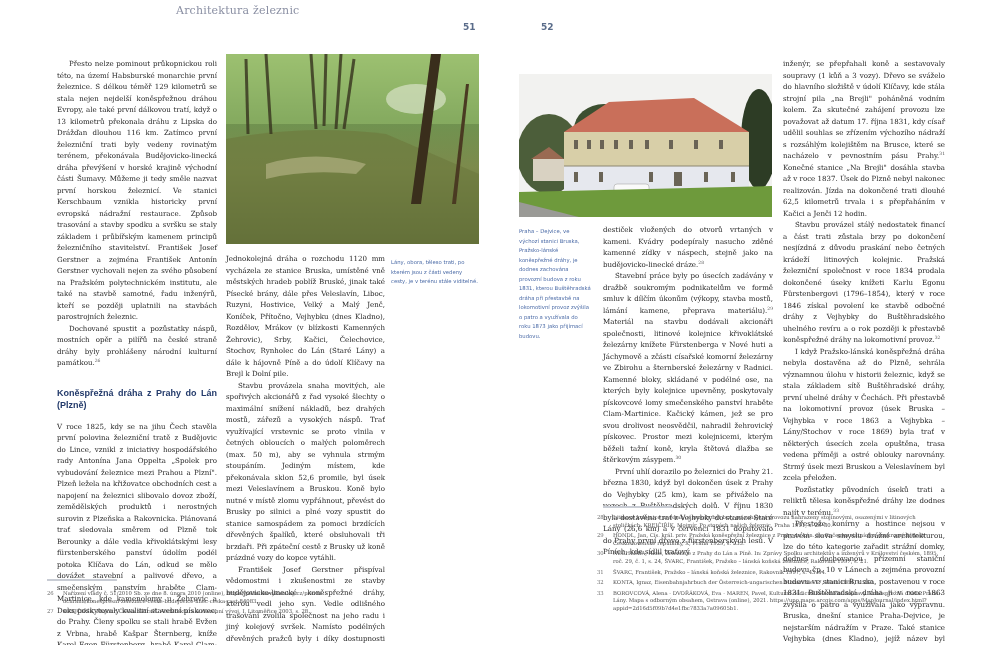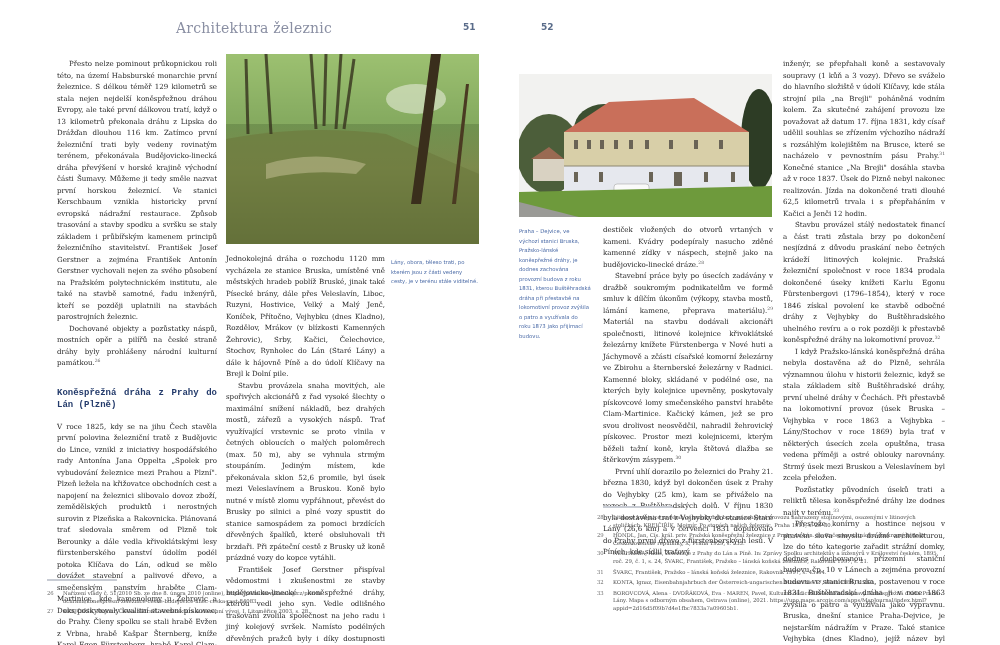--- a/index.html
+++ b/index.html
@@ -1,44 +1,44 @@
 <!DOCTYPE html>
 <html><head>
 <meta charset="utf-8">
 <style>
   html,body{margin:0;padding:0;background:#fff;}
   body{width:1000px;height:645px;position:relative;overflow:hidden;font-family:"DejaVu Serif",serif;color:#2a2a2a;}
   .page{position:absolute;top:0;height:645px;}
   #left{left:0;width:500px;}
   #right{left:500px;width:500px;}
-  .running-head{position:absolute;top:20px;font-size:14px;color:#8a8fa3;letter-spacing:0.2px;}
+  .running-head{position:absolute;top:4px;font-size:11px;color:#8a8fa3;letter-spacing:0.2px;}
   .pagenum{position:absolute;top:22px;font-family:"DejaVu Sans",sans-serif;font-weight:bold;font-size:9px;color:#5a6c8a;}
   .col{position:absolute;font-size:7.05px;line-height:11.5px;text-align:justify;color:#262626;}
   .col p{margin:0;text-indent:12px;}
   .col p.noindent{text-indent:0;}
-  .col h3{font-family:Liberation Mono, monospace;font-size:9px;font-weight:bold;color:#243b6b;margin:18px 0 10px 0;line-height:12px;}
+  .col h3{font-family:Liberation Sans, sans-serif;font-size:9px;font-weight:bold;color:#243b6b;margin:18px 0 10px 0;line-height:12px;}
   sup{font-size:4.5px;line-height:0;vertical-align:super;color:#555;}
   .caption{position:absolute;font-family:"DejaVu Sans",sans-serif;font-size:5.3px;line-height:9.5px;color:#4a6aa6;}
   .photo{position:absolute;overflow:hidden;}
   .fn-rule{position:absolute;height:2px;background:#c8ccd4;width:70px;}
   .footnotes{position:absolute;font-size:5.3px;line-height:7.6px;color:#4a4a4a;}
   .fn{display:flex;margin-bottom:3px;}
   .fn .n{width:16px;flex:none;color:#6a6a6a;}
   .fn .t{flex:1;}
 </style>
 </head>
 <body>
 
 <div class="page" id="left">
   <div class="running-head" style="left:176px;">Architektura železnic</div>
   <div class="pagenum" style="left:463px;">51</div>
 
   <div class="col" style="left:57px;top:58px;width:160px;">
     <p><span>Přesto nelze pominout průkopnickou roli této, na území Habsburské monarchie první železnice. S délkou téměř 129 kilometrů se stala nejen nejdelší koněspřežnou dráhou Evropy, ale také první dálkovou tratí, když o 13 kilometrů překonala dráhu z Lipska do Drážďan dlouhou 116 km. Zatímco první železniční trati byly vedeny rovinatým terénem, překonávala Budějovicko-linecká dráha převýšení v horské krajině východní části Šumavy. Můžeme ji tedy směle nazvat první horskou železnicí. Ve stanici Kerschbaum vznikla historicky první evropská nádražní restaurace. Způsob trasování a stavby spodku a svršku se staly základem i průbířským kamenem principů železničního stavitelství. František Josef Gerstner a zejména František Antonín Gerstner vychovali nejen za svého působení na Pražském polytechnickém institutu, ale také na stavbě samotné, řadu inženýrů, kteří se později uplatnili na stavbách parostrojních železnic.</span></p>
-    <p><span>Dochované objekty a pozůstatky náspů, mostních opěr a pilířů na české straně dráhy byly prohlášeny národní kulturní památkou.</span><sup>26</sup></p>
+    <p><span>Dochované spustit a pozůstatky náspů, mostních opěr a pilířů na české straně dráhy byly prohlášeny národní kulturní památkou.</span><sup>26</sup></p>
     <h3>Koněspřežná dráha z Prahy do Lán (Plzně)</h3>
     <p class="noindent"><span>V roce 1825, kdy se na jihu Čech stavěla první polovina železniční tratě z Budějovic do Lince, vznikl z iniciativy hospodářského rady Antonína Jana Oppelta „Spolek pro vybudování železnice mezi Prahou a Plzní". Plzeň ležela na křižovatce obchodních cest a napojení na železnici slibovalo dovoz zboží, zemědělských produktů i nerostných surovin z Plzeňska a Rakovnicka. Plánovaná trať sledovala směrem od Plzně tok Berounky a dále vedla křivoklátskými lesy fürstenberského panství údolím podél potoka Klíčava do Lán, odkud se mělo dovážet stavební a palivové dřevo, a smečenským panstvím hraběte Clam-Martinice, kde kamenolomy u Žehrovic a Doks poskytovaly kvalitní stavební pískovec, do Prahy. Členy spolku se stali hrabě Evžen z Vrbna, hrabě Kašpar Šternberg, kníže Karel Egon Fürstenberg, hrabě Karel Clam-Martinic, kancléř Metternich a také František Josef rytíř Gerstner. Výsadní privilegium ke stavbě dřevěné a železné dráhy mezi Prahou a Plzní propůjčil spolku císař František I. dne 30. července 1827. V roce 1829 se stali jeho členové akcionáři nově založené c. k. priv. Pražské železniční společnosti.</span></p>
 
   </div>
 
   <div class="photo" style="left:226px;top:54px;width:253px;height:190px;">
     <svg width="253" height="190" viewBox="0 0 253 190">
       <defs>
         <linearGradient id="fg" x1="0" y1="0" x2="0" y2="1">
           <stop offset="0" stop-color="#a9c97a"></stop>

